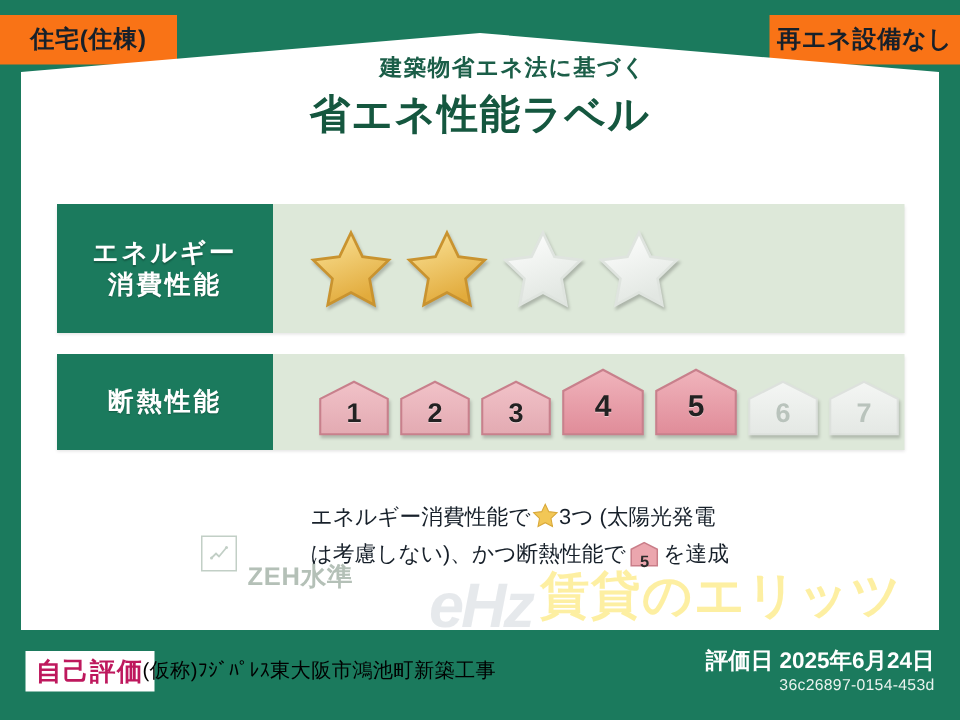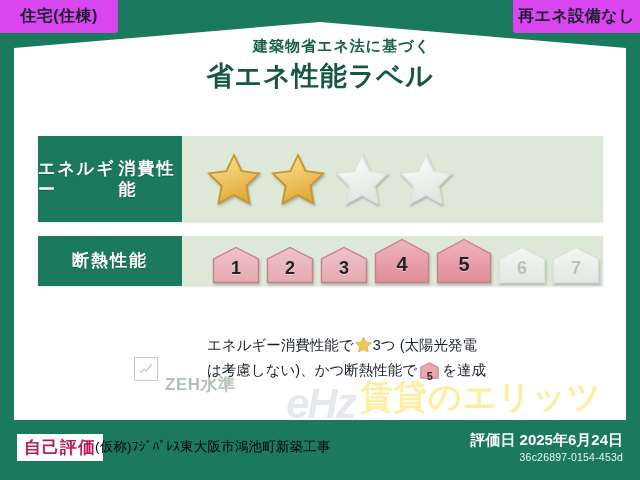--- a/index.html
+++ b/index.html
@@ -9,21 +9,21 @@
     font-family:"Liberation Sans","DejaVu Sans",sans-serif;
     -webkit-font-smoothing:antialiased;
   }
   #root{position:relative;width:640px;height:480px;}
 
   
   .green-bg{position:absolute;inset:0;background:#1b7a5d;}
 
   
   .tab{
-    position:absolute;top:0;background:#d946ef;
+    position:absolute;top:10px;background:#f97316;
     color:#17202a;font-weight:bold;font-size:16px;
     display:flex;align-items:center;justify-content:center;
     letter-spacing:.5px;
   }
   .tab-left{left:0;width:118px;height:33px;border-bottom-right-radius:3px;}
   .tab-right{right:0;width:127px;height:33px;border-bottom-left-radius:3px;}
 
   
   .card{
     position:absolute;left:14px;top:22px;width:612px;height:398px;
@@ -44,25 +44,25 @@
   }
 
   
   .row{
     position:absolute;left:38px;width:565px;
     display:flex;align-items:stretch;
     background:#dde8d9;
     box-shadow:0 1px 2px rgba(0,0,0,.10);
   }
   .row-energy{top:136px;height:86px;}
-  .row-insul{top:236px;height:50px;}
+  .row-insul{top:236px;height:64px;}
 
   .row-label{
     width:144px;flex:0 0 144px;background:#1b7a5d;color:#fff;
-    display:flex;flex-direction:row;align-items:center;justify-content:center;
+    display:flex;flex-direction:column;align-items:center;justify-content:center;
     font-weight:bold;font-size:17px;line-height:1.25;letter-spacing:2px;
     text-shadow:0 1px 1px rgba(0,0,0,.25);
   }
   .row-label .l2{display:block;}
   .row-body{flex:1;display:flex;align-items:center;padding-left:24px;}
 
   
   .stars{display:flex;align-items:center;gap:8px;}
   .star{width:56px;height:54px;display:block;filter:drop-shadow(1px 2px 1px rgba(0,0,0,.22));}
 

